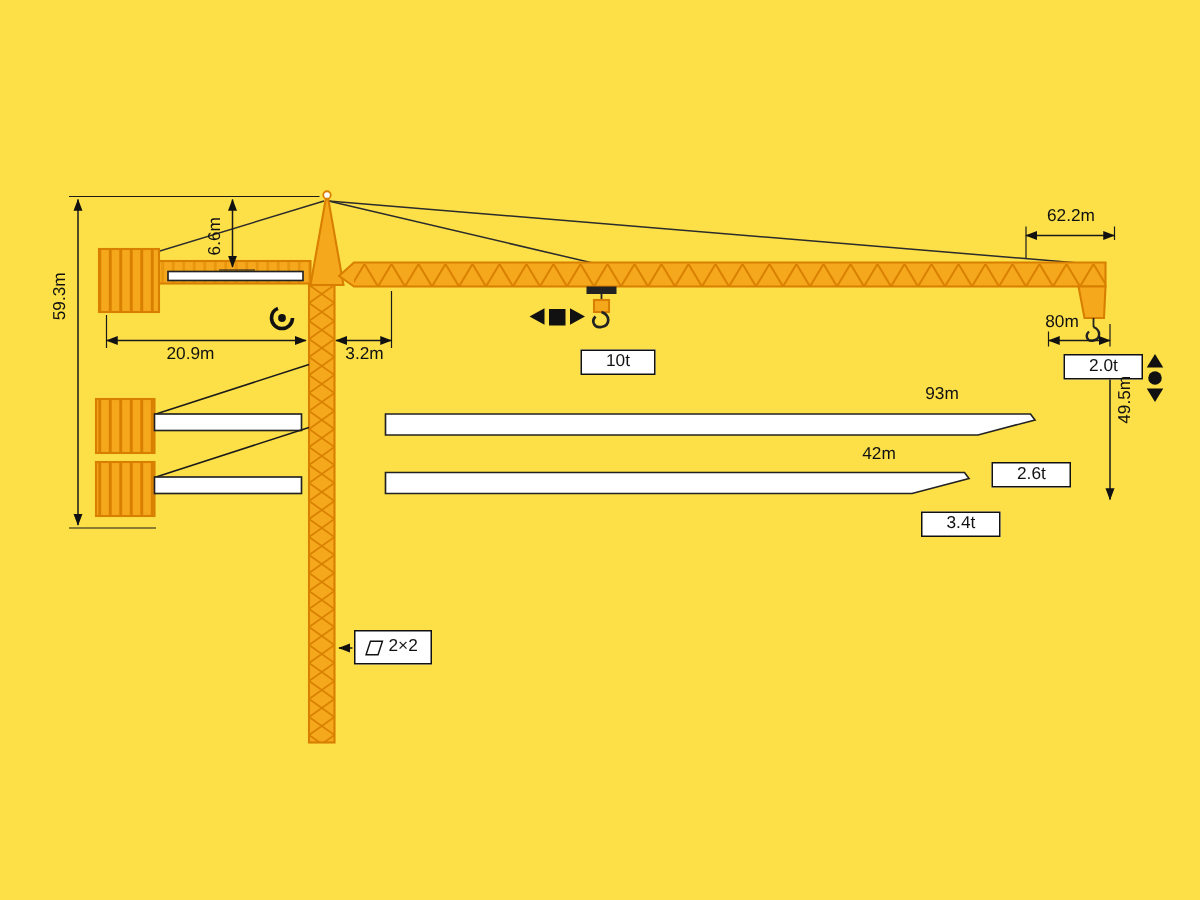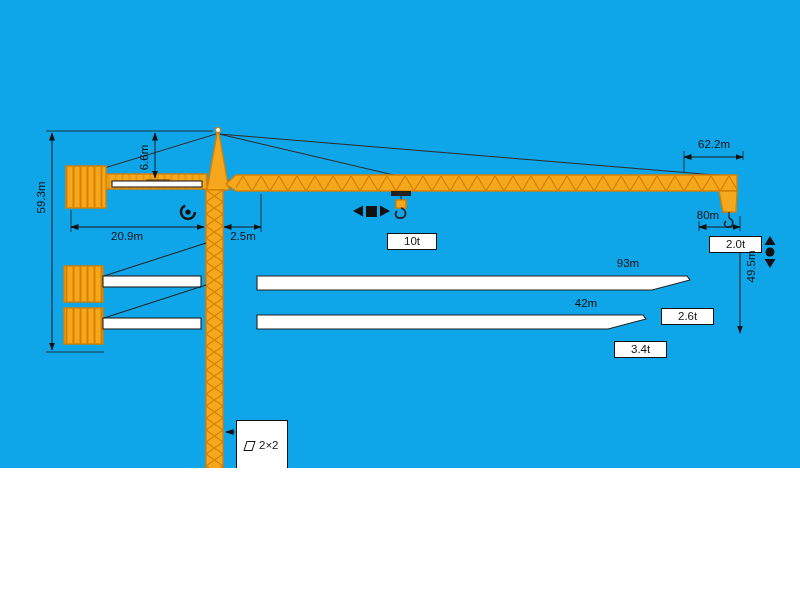--- a/index.html
+++ b/index.html
@@ -1,33 +1,33 @@
 <!DOCTYPE html>
 <html style="--crane-fill: #F6A81C; --crane-stroke: #D87F00; --line-color: #1a1a1a;"><head>
 <meta charset="utf-8">
 <style>
   :root { --crane-fill:#F6A81C; --crane-stroke:#D87F00; --line-color:#1a1a1a; }
   * { box-sizing:border-box; margin:0; padding:0; }
   body { font-family:"Liberation Sans", sans-serif; background:#fff; }
-  #stage { position:relative; width:800px; height:468px; background:#0ea5e9; overflow:hidden; }
+  #stage { position:relative; width:800px; height:600px; background:#fde047; overflow:hidden; }
   #stage > svg { position:absolute; left:0; top:0; }
   .cfill { fill:var(--crane-fill); stroke:var(--crane-stroke); stroke-width:1.4; }
   .lat { stroke:var(--crane-stroke); fill:none; }
   .knob { fill:#fff; stroke:var(--crane-stroke); stroke-width:1.2; }
   .dim { stroke:var(--line-color); stroke-width:1; fill:none; }
   .ext { stroke:var(--line-color); stroke-width:0.8; fill:none; }
   .cable { stroke:#2b2b2b; stroke-width:1; fill:none; }
   .blk { fill:#111; stroke:none; }
   .wfill { fill:#fff; stroke:#222; stroke-width:1.1; }
   .hookline { stroke:#222; fill:none; }
   .dimlabel { position:absolute; font-size:11.5px; color:#111; text-align:center; white-space:nowrap; line-height:13px; }
   .rot { transform:rotate(-90deg); }
   .boxlabel { position:absolute; font-size:11.5px; color:#111; border:1.2px solid #111; background:#fff;
               padding:1px 16px; line-height:13px; white-space:nowrap; }
-  .secbox { display:flex; align-items:center; gap:5px; padding:18px 8px; }
+  .secbox { display:flex; align-items:center; gap:5px; padding:4px 8px; }
   .secicon { width:9px; height:10px; border:1.2px solid #111; transform:skewX(-18deg); }
 </style>
 </head>
 <body>
 
 <div id="stage">
 
   <svg width="800" height="600" viewBox="0 0 800 600">
     <defs>
       <marker id="arr" viewBox="0 0 8 8" refX="7.5" refY="4" markerWidth="8" markerHeight="8" orient="auto-start-reverse">
@@ -155,21 +155,21 @@
 
   <div class="dimlabel" style="left:684px; top:138px; width:60px;">62.2m</div>
   <div class="dimlabel" style="left:686px; top:209px; width:44px;">80m</div>
   <div class="boxlabel" style="left:709px; top:236px;">2.0t</div>
   <div class="dimlabel rot" style="left:723px; top:260px; width:56px;">49.5m</div>
 
   <div class="dimlabel rot" style="left:13px; top:191px; width:56px;">59.3m</div>
   <div class="dimlabel rot" style="left:122px; top:151px; width:44px;">6.6m</div>
 
   <div class="dimlabel" style="left:99px; top:230px; width:56px;">20.9m</div>
-  <div class="dimlabel" style="left:221px; top:230px; width:44px;">2.5m</div>
+  <div class="dimlabel" style="left:221px; top:230px; width:44px;">3.2m</div>
 
   <div class="boxlabel" style="left:387px; top:233px;">10t</div>
 
   <div class="dimlabel" style="left:604px; top:257px; width:48px;">93m</div>
   <div class="boxlabel" style="left:661px; top:308px;">2.6t</div>
 
   <div class="dimlabel" style="left:562px; top:297px; width:48px;">42m</div>
   <div class="boxlabel" style="left:614px; top:341px;">3.4t</div>
 
   <div class="boxlabel secbox" style="left:236px; top:420px;">

